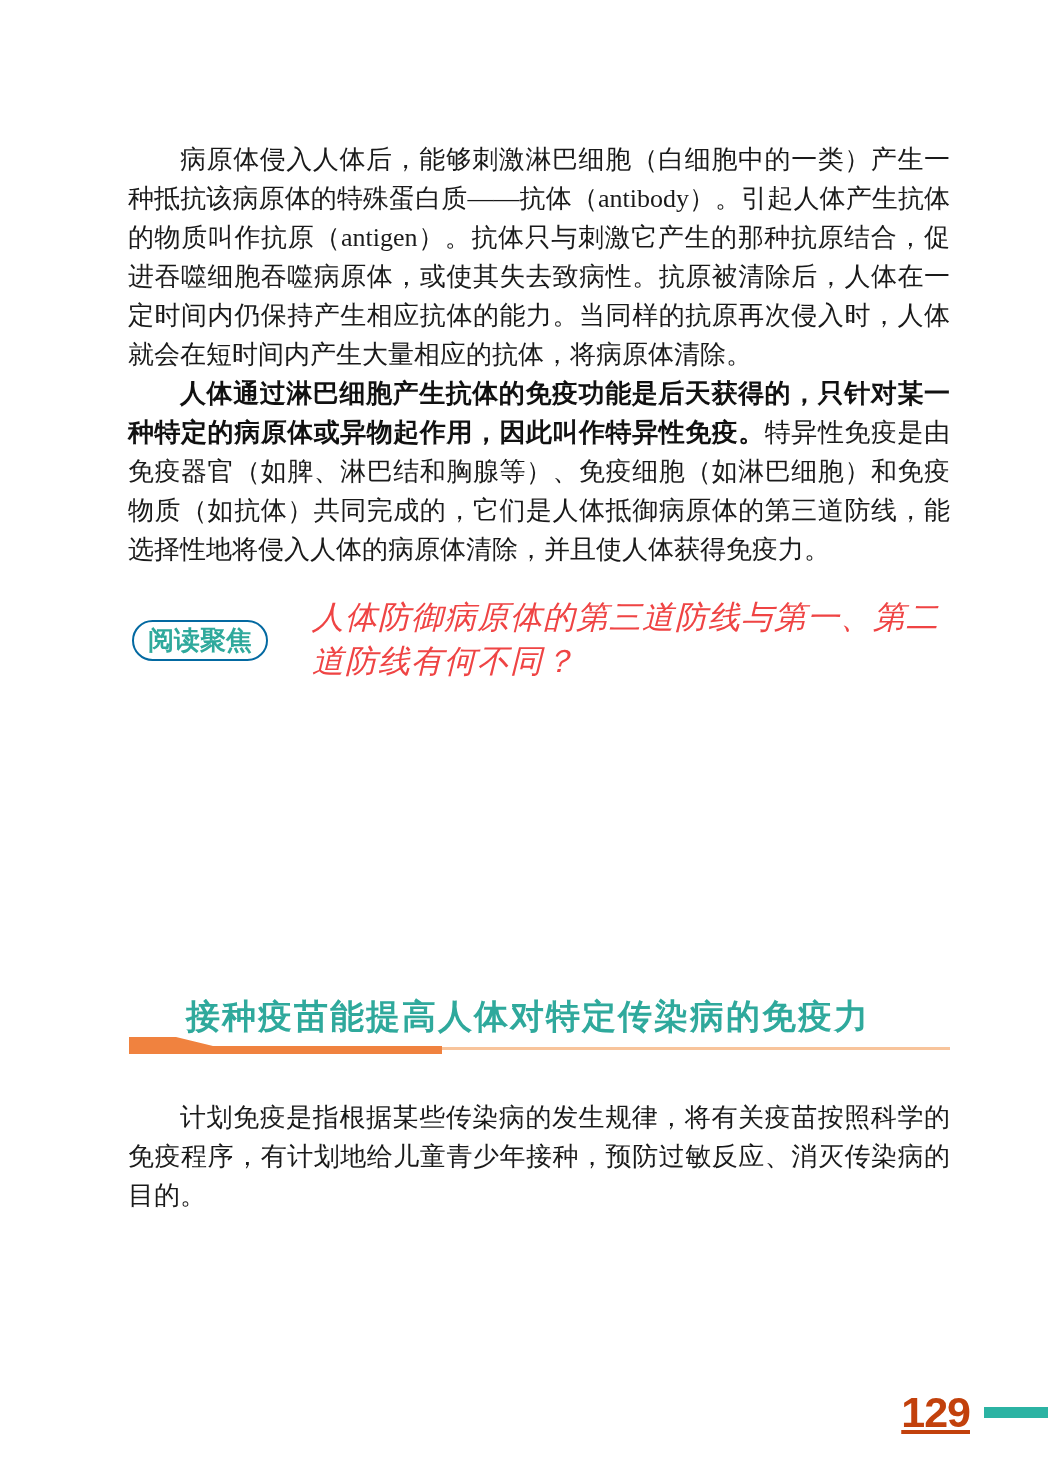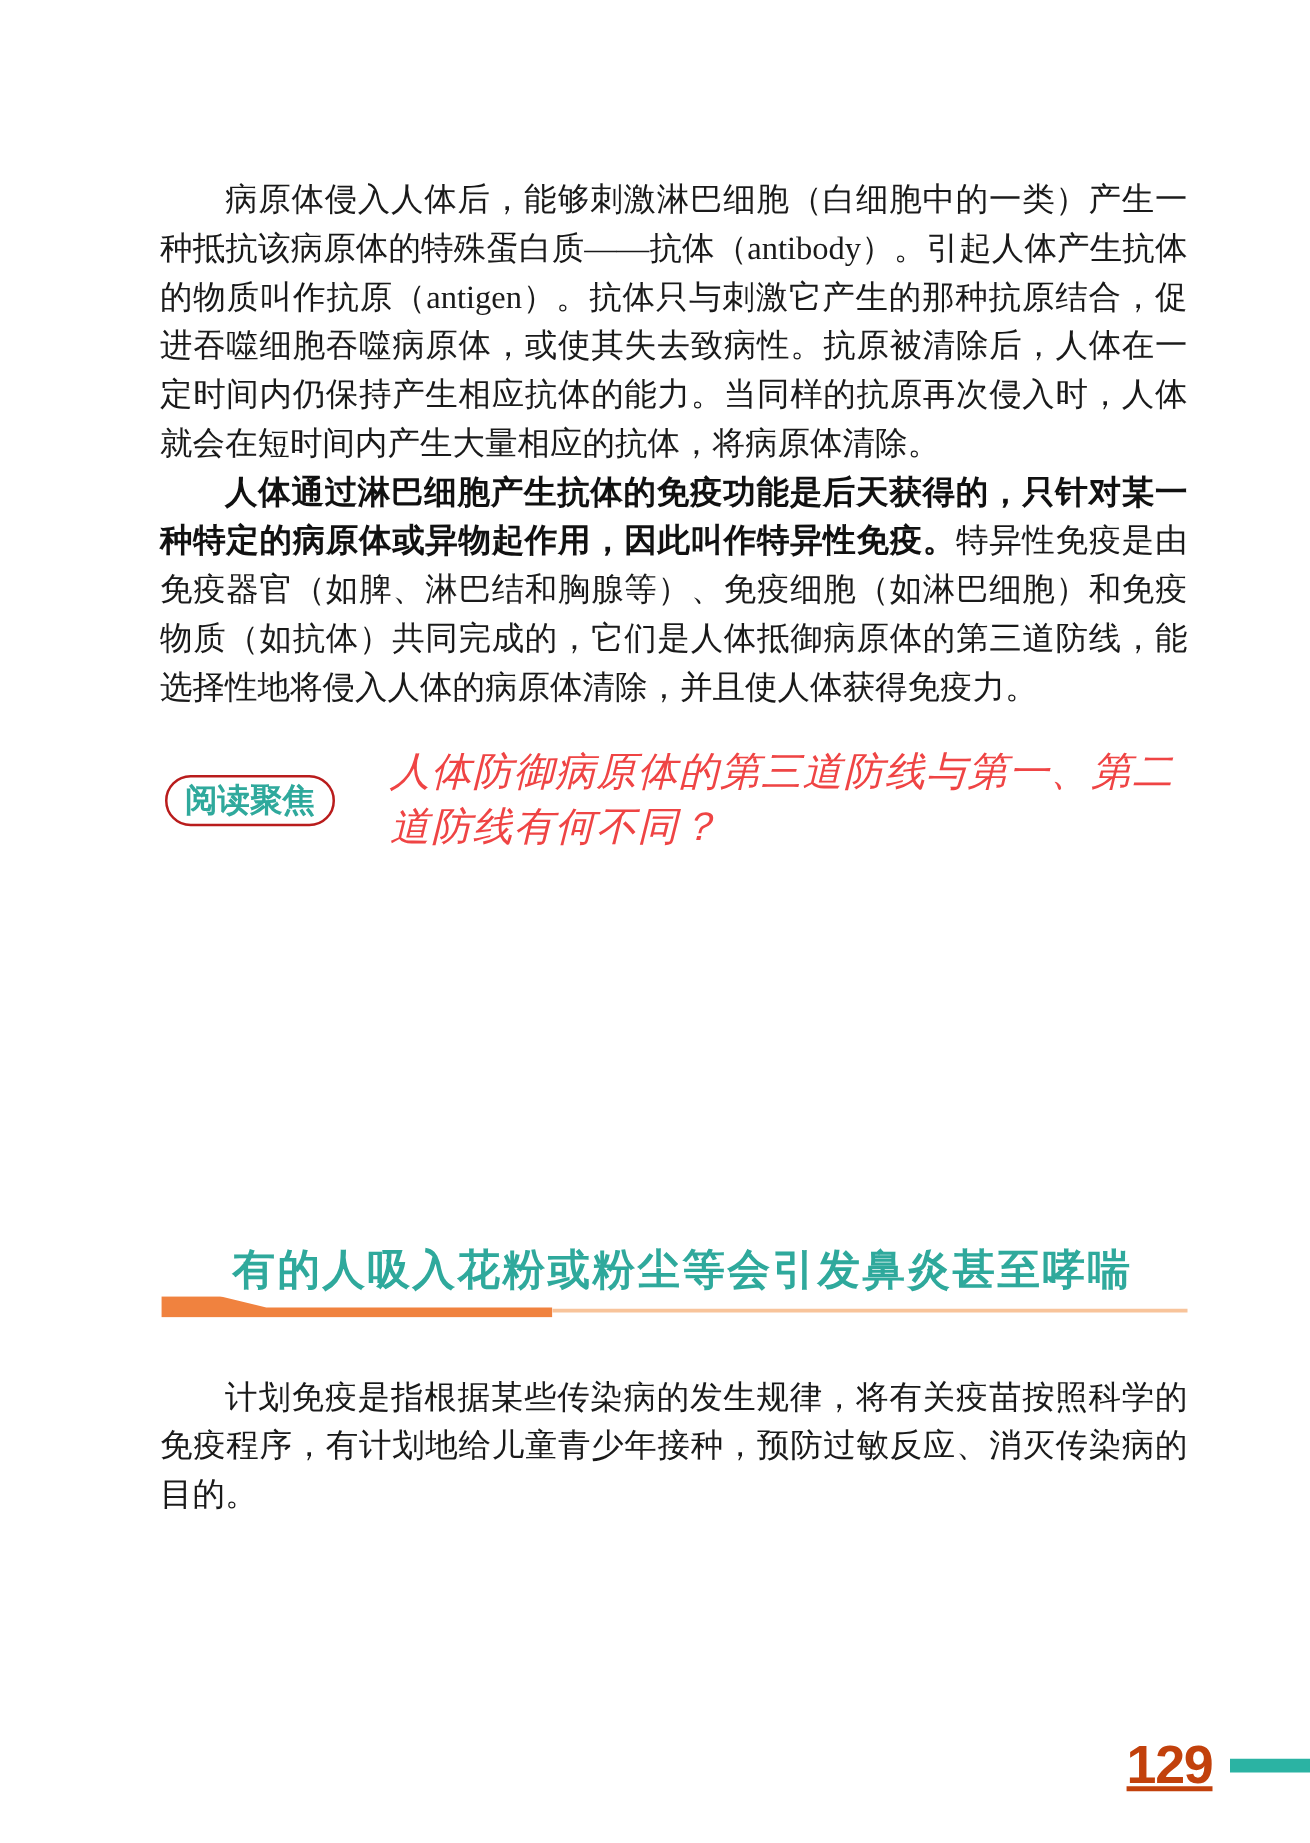--- a/index.html
+++ b/index.html
@@ -4,21 +4,21 @@
 <style>
   html,body{margin:0;padding:0;background:#ffffff;}
   .page{position:relative;width:1048px;height:1474px;background:#ffffff;overflow:hidden;
         font-family:"Liberation Serif","DejaVu Serif",serif;}
   .abs{position:absolute;}
   .body-text{font-size:26px;line-height:39px;color:#1a1a1a;text-align:justify;
              text-indent:2em;margin:0;font-family:"Liberation Serif","DejaVu Serif",serif;}
   .bold-sans{font-family:"Liberation Sans","DejaVu Sans",sans-serif;font-weight:700;color:#111111;}
   .block-intro{left:128px;top:140px;width:822px;}
   .badge-row{left:132px;top:596px;width:822px;display:flex;align-items:center;}
-  .badge{display:inline-block;border:2px solid #b91c1c;border-radius:26px;padding:5px 14px 6px 14px;
+  .badge{display:inline-block;border:2px solid #0369a1;border-radius:26px;padding:5px 14px 6px 14px;
          color:#2FA99C;font-family:"Liberation Sans","DejaVu Sans",sans-serif;
          font-weight:700;font-size:26px;line-height:1;white-space:nowrap;}
   .question{margin-left:44px;font-size:32px;color:#ef4444;font-style:italic;
             font-family:"Liberation Serif","DejaVu Serif",serif;letter-spacing:1px;}
   .block-mid{left:128px;top:682px;width:822px;}
   .section-heading{left:186px;top:995px;width:770px;margin:0;
             font-family:"Liberation Sans","DejaVu Sans",sans-serif;font-weight:800;
             font-size:34px;line-height:42px;color:#2FA99C;letter-spacing:2px;}
   .deco-wedge{left:129px;top:1037px;width:313px;height:17px;background:#F0823F;
             clip-path:polygon(0 0,47px 0,84px 9px,313px 9px,313px 17px,0 17px);}
@@ -41,21 +41,21 @@
     <p class="body-text">病原体侵入人体后，能够刺激淋巴细胞（白细胞中的一类）产生一种抵抗该病原体的特殊蛋白质——抗体（antibody）。引起人体产生抗体的物质叫作抗原（antigen）。抗体只与刺激它产生的那种抗原结合，促进吞噬细胞吞噬病原体，或使其失去致病性。抗原被清除后，人体在一定时间内仍保持产生相应抗体的能力。当同样的抗原再次侵入时，人体就会在短时间内产生大量相应的抗体，将病原体清除。</p>
     <p class="body-text"><span class="bold-sans">人体通过淋巴细胞产生抗体的免疫功能是后天获得的，只针对某一种特定的病原体或异物起作用，因此叫作特异性免疫。</span><span>特异性免疫是由免疫器官（如脾、淋巴结和胸腺等）、免疫细胞（如淋巴细胞）和免疫物质（如抗体）共同完成的，它们是人体抵御病原体的第三道防线，能选择性地将侵入人体的病原体清除，并且使人体获得免疫力。</span></p>
   </div>
 
   <div class="abs badge-row">
     <span class="badge">阅读聚焦</span>
     <span class="question">人体防御病原体的第三道防线与第一、第二道防线有何不同？</span>
   </div>
 
 
-  <h2 class="abs section-heading">有的人吸入花粉或粉尘等会引发鼻炎甚至哮喘</h2>
+  <h2 class="abs section-heading">接种疫苗能提高人体对特定传染病的免疫力</h2>
   <div class="abs deco-wedge"></div>
   <div class="abs deco-line"></div>
 
   <div class="abs block-vaccine">
     <p class="body-text">计划免疫是指根据某些传染病的发生规律，将有关疫苗按照科学的免疫程序，有计划地给儿童青少年接种，预防过敏反应、消灭传染病的目的。</p>
   </div>
 
   <div class="abs footer">
     <span class="footer-num">129</span>
     <span class="footer-bar"></span>

